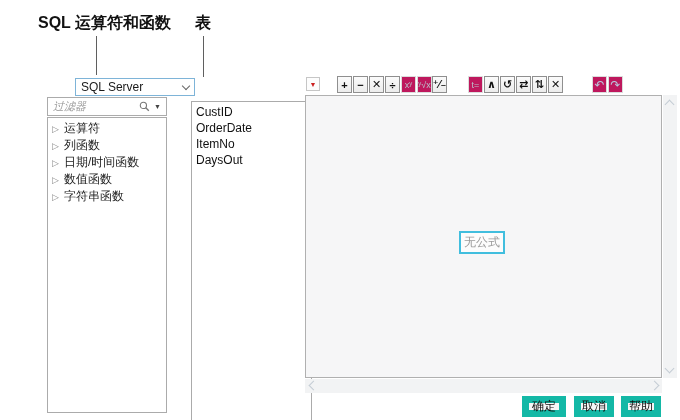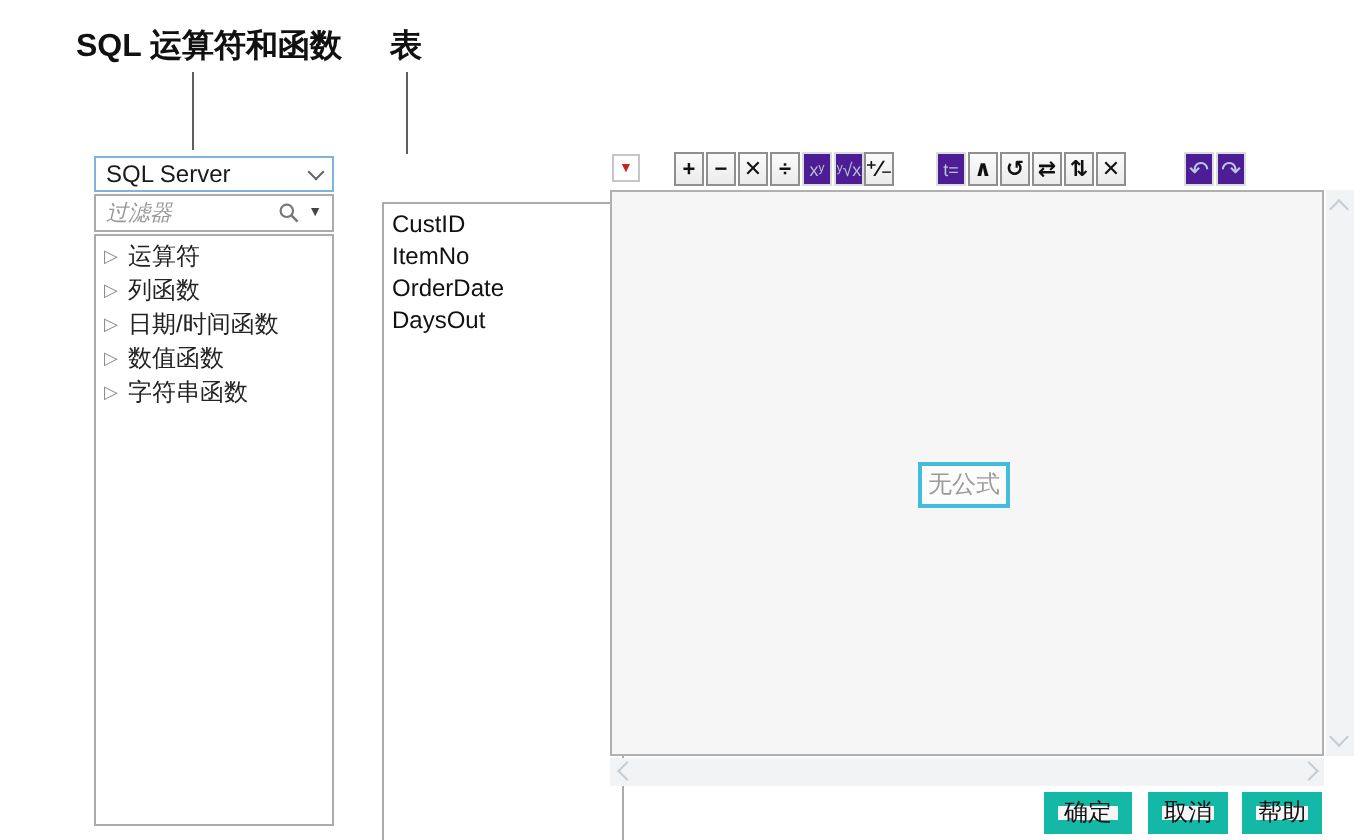--- a/index.html
+++ b/index.html
@@ -13,21 +13,21 @@
 
   
   .callout-label { font-size:16px; font-weight:600; color:#111; white-space:nowrap; }
   .callout-line { width:1px; background:#5f5f5f; }
 
   
   .combo {
     background:#fff; border:1px solid #ababab;
     display:flex; align-items:center; padding:0 5px; font-size:12px;
   }
-  .combo.focus { border-color:#7eb4d8; }
+  .combo.focus { border-color:#7eb4d8;margin-left:28px; }
   .combo .grow { flex:1 1 auto; overflow:hidden; white-space:nowrap; }
   .chev {
     width:6px; height:6px; border-right:1px solid #666; border-bottom:1px solid #666;
     transform:rotate(45deg); margin-top:-3px; flex:0 0 auto;
   }
   .panel-box { background:#fff; border:1px solid #ababab; overflow:hidden; }
 
   
   .filter-placeholder { flex:1 1 auto; font-style:italic; color:#9a9a9a; font-size:11px; white-space:nowrap; overflow:hidden; }
   .filter-arrow { font-size:7px; color:#444; margin-left:4px; flex:0 0 auto; }
@@ -42,21 +42,21 @@
   .field-list { padding-top:2px; }
 
   
   .tbtn {
     position:absolute; top:76px; width:15px; height:17px;
     display:flex; align-items:center; justify-content:center;
     font-size:11px; font-weight:bold; color:#111;
     background:linear-gradient(#fbfbfb,#ececec); border:1px solid #8f8f8f;
     overflow:hidden; white-space:nowrap; cursor:default;
   }
-  .tbtn.disabled { border-color:#dcdcdc; background:#4c1d95; color:#b9c2cc; font-weight:normal; }
+  .tbtn.disabled { border-color:#dcdcdc; background:#be185d; color:#b9c2cc; font-weight:normal; }
   .tbtn.history { color:#b9cade; font-size:12px; }
   .tbtn.menu { width:14px; height:14px; top:77px; border-color:#c6c6c6; background:#fdfdfd; }
   .tbtn.menu .red-tri { color:#cc2222; font-size:7px; line-height:1; }
   .tbtn.small-glyph { font-size:9px; }
 
   
   .editor-surface { background:#f6f6f7; border:1px solid #b0b0b0; }
   .formula-placeholder {
     border:2px solid #41bede; background:rgba(255,255,255,.65);
     color:#9b9b9b; font-size:12px; padding:1px 3px; white-space:nowrap;
@@ -123,22 +123,22 @@
     </div>
     <div class="tree-item">
       <span class="expander">▷</span>
       <span class="tlabel">字符串函数</span>
     </div>
   </div>
 
 
   <div class="abs panel-box field-list" style="left:191px; top:101px; width:121px; height:378px;">
     <div class="field-item">CustID</div>
+    <div class="field-item">OrderDate</div>
     <div class="field-item">ItemNo</div>
-    <div class="field-item">OrderDate</div>
     <div class="field-item">DaysOut</div>
   </div>
 
   <div class="tbtn menu" style="left:306px;">
     <span class="red-tri">▼</span>
   </div>
 
   <div class="tbtn" style="left:337px;">+</div>
   <div class="tbtn" style="left:353px;">−</div>
   <div class="tbtn" style="left:369px;">✕</div>

